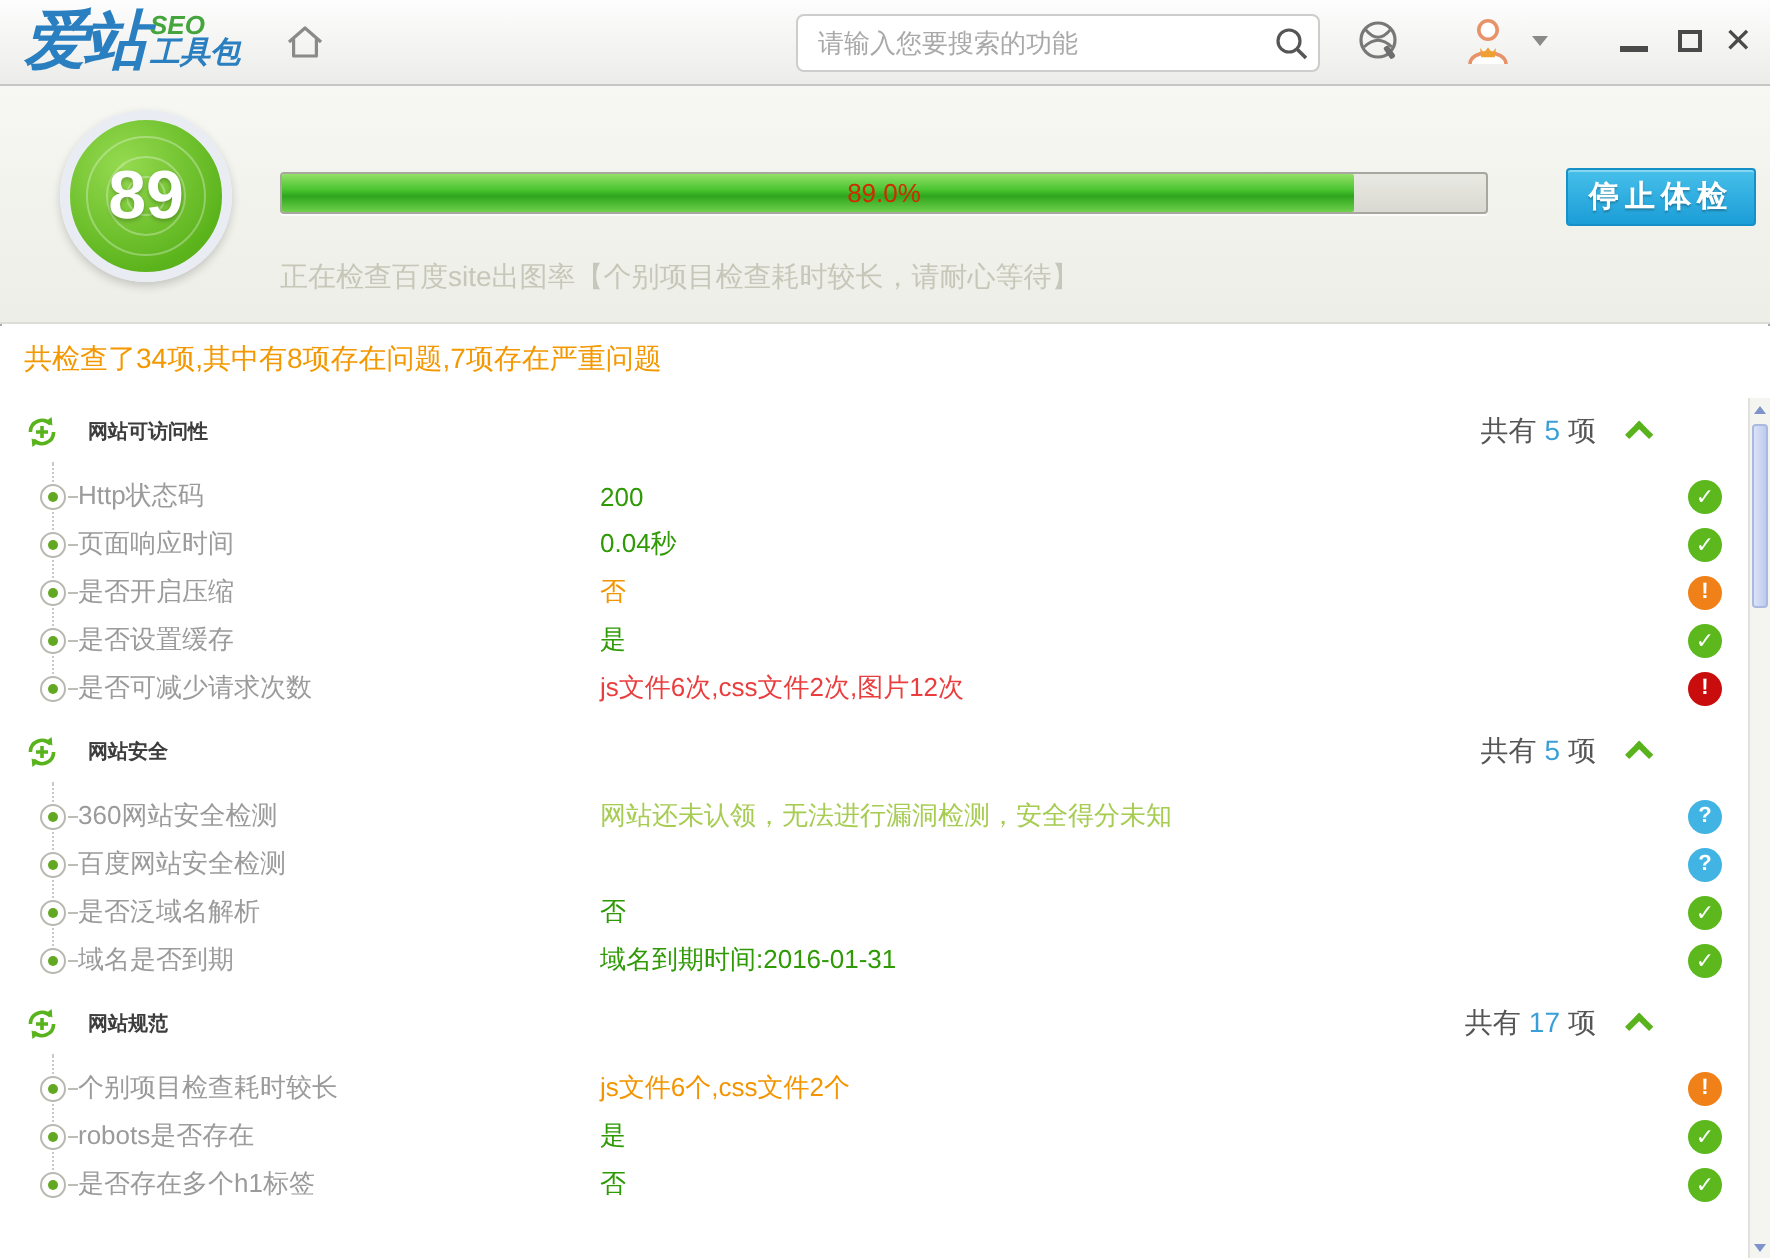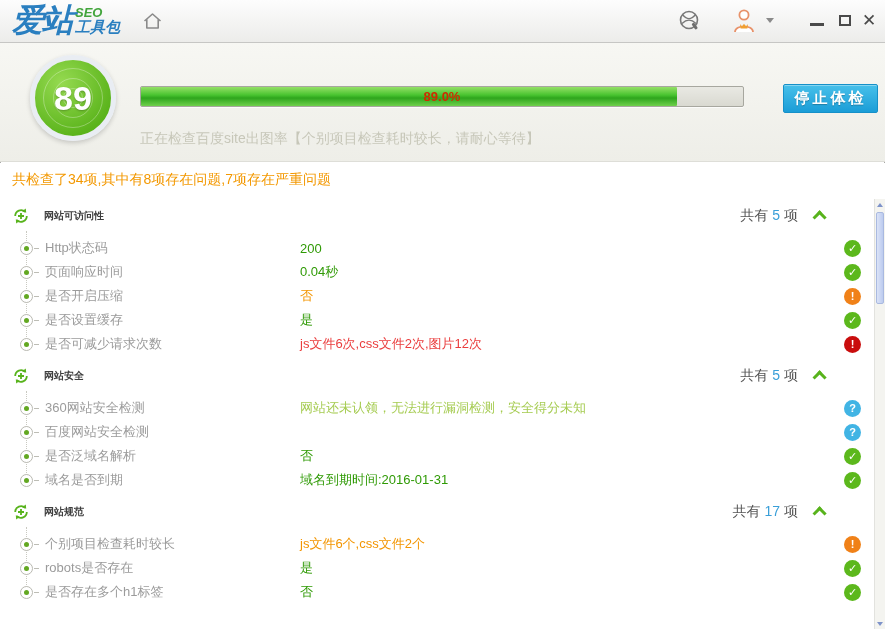--- a/index.html
+++ b/index.html
@@ -44,21 +44,21 @@
   .badge .ring { position:absolute; border:1px solid rgba(255,255,255,.30); border-radius:50%; }
   .r1 { inset:8px; } .r2 { inset:18px; } .r3 { inset:28px; }
   .score { color:#fff; font-size:34px; font-weight:bold; text-shadow:0 1px 2px rgba(0,0,0,.25); z-index:1; }
 
   .track { position:absolute; left:140px; top:43px; width:604px; height:21px;
     border:1px solid #a7a79f; border-radius:2px; background:linear-gradient(#e9e9e3,#d9d9d1);
     box-shadow:0 1px 0 rgba(255,255,255,.7); }
   .fill { position:absolute; left:0; top:0; bottom:0; border-radius:1px;
     background:linear-gradient(180deg,#94e067 0%,#49c430 42%,#2ea51d 58%,#6fd04c 100%); }
   .pct { position:absolute; left:0; right:0; top:0; bottom:0; display:flex; align-items:center; justify-content:center;
-    color:#cf2b00; font-size:13px; font-weight:bold; }
+    color:#cf2b00; font-size:13px; font-weight:normal; }
   .stop-btn { position:absolute; left:783px; top:41px; width:95px; height:29px;
     background:linear-gradient(#47c0ea,#1b9dd7); border:1px solid #1690c8; border-radius:2px;
     color:#fff; font-size:15px; font-weight:bold; letter-spacing:3px; font-family:inherit;
     text-shadow:0 1px 1px rgba(0,0,0,.25); box-shadow:inset 0 1px 0 rgba(255,255,255,.35); cursor:pointer; }
   .status-line { position:absolute; left:140px; top:87px; color:#c7c7b9; font-size:14px; }
 
   
   .content { position:absolute; top:163px; left:0; right:0; bottom:0; background:#fff; }
   .summary { height:33px; display:flex; align-items:center; padding-left:12px;
     color:#f39800; font-size:14px; }
@@ -73,21 +73,21 @@
     transform:rotate(45deg) translateY(2px); cursor:pointer; }
 
   .rows { position:relative; }
   .rows::before { content:""; position:absolute; left:26px; top:-5px; bottom:11px;
     border-left:1px dotted #c9c9c1; }
   .row { height:24px; display:flex; align-items:center; padding-left:20px; position:relative; }
   .bullet { width:13px; height:13px; border:1px solid #b9b9b1; border-radius:50%; background:#fff;
     display:flex; align-items:center; justify-content:center; z-index:1; flex:0 0 13px; }
   .dot { width:5px; height:5px; border-radius:50%; background:#63a822; }
   .dash { width:5px; border-top:1px solid #bdbdb5; margin-left:1px; }
-  .row-label { margin-left:6px; color:#9b9b9b; font-size:13px; }
+  .row-label { margin-left:0; color:#9b9b9b; font-size:13px; }
   .row-value { position:absolute; left:300px; font-size:13px; }
   .x-green { color:#2f9a05; } .x-orange { color:#f39501; } .x-red { color:#ea3d3d; } .x-lime { color:#a6cc52; }
   .status { position:absolute; right:24px; width:17px; height:17px; border-radius:50%;
     display:flex; align-items:center; justify-content:center; color:#fff; font-size:11px; font-weight:bold; }
   .status.x-ok { background:#5cb81c; } .status.x-ok::before { content:"✓"; }
   .status.x-warn { background:#f08118; } .status.x-warn::before { content:"!"; }
   .status.x-error { background:#c90d0d; } .status.x-error::before { content:"!"; }
   .status.x-question { background:#41b4e4; } .status.x-question::before { content:"?"; }
 
   
@@ -115,20 +115,29 @@
         <span class="logo-seo">SEO</span>
         <span class="logo-sub">工具包</span>
       </span>
     </div>
     <div class="home-btn">
       <svg width="21" height="20" viewBox="0 0 21 20">
           <path d="M2.5 10 L10.5 3 L18.5 10 M4.8 8.6 V17 H16.2 V8.6" fill="none" stroke="#8a8a8a" stroke-width="1.6" stroke-linejoin="round"></path>
         </svg>
     </div>
 
+    <div class="search-wrap">
+      <input class="search-input" type="text" placeholder="请输入您要搜索的功能" style="">
+      <span class="search-btn">
+        <svg width="18" height="18" viewBox="0 0 18 18">
+            <circle cx="7.5" cy="7.5" r="5.5" fill="none" stroke="#555" stroke-width="1.6"></circle>
+            <line x1="11.7" y1="11.7" x2="16" y2="16" stroke="#555" stroke-width="1.8"></line>
+          </svg>
+      </span>
+    </div>
 
     <span class="tb-icon globe-ic">
       <svg width="23" height="23" viewBox="0 0 23 23">
         <circle cx="11" cy="11" r="8.5" fill="none" stroke="#787878" stroke-width="1.6"></circle>
         <path d="M4.5 5.5 C9 11,13 11,17.5 5.5" fill="none" stroke="#787878" stroke-width="1.4"></path>
         <path d="M4 14.5 C9 10,13 10,18 14.5" fill="none" stroke="#787878" stroke-width="1.4"></path>
         <rect x="15" y="14" width="3" height="7" rx="1" transform="rotate(-35 16 17)" fill="#6e6e6e"></rect>
       </svg>
     </span>
     <span class="tb-icon user-ic">

